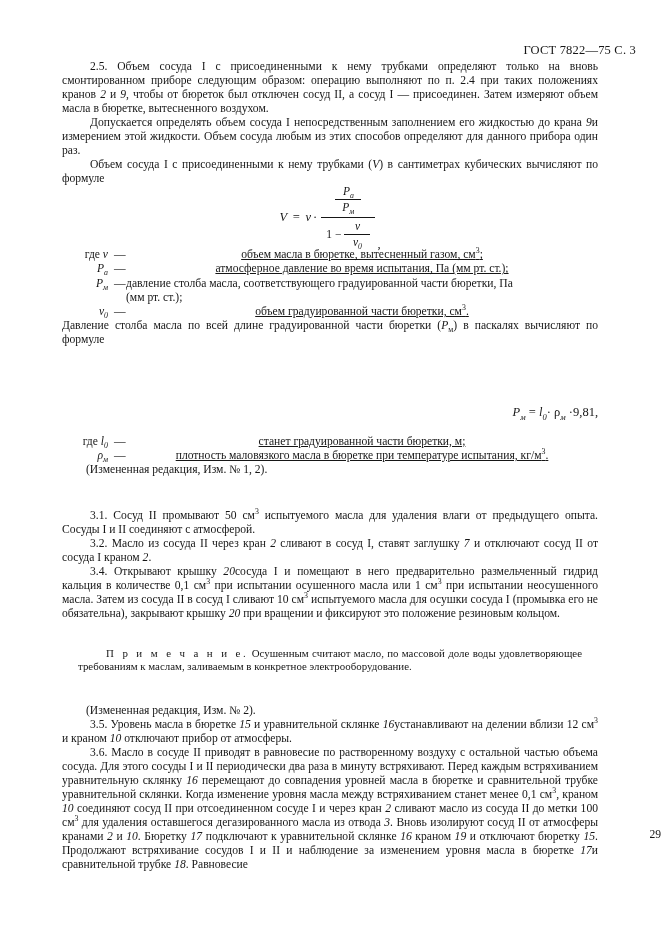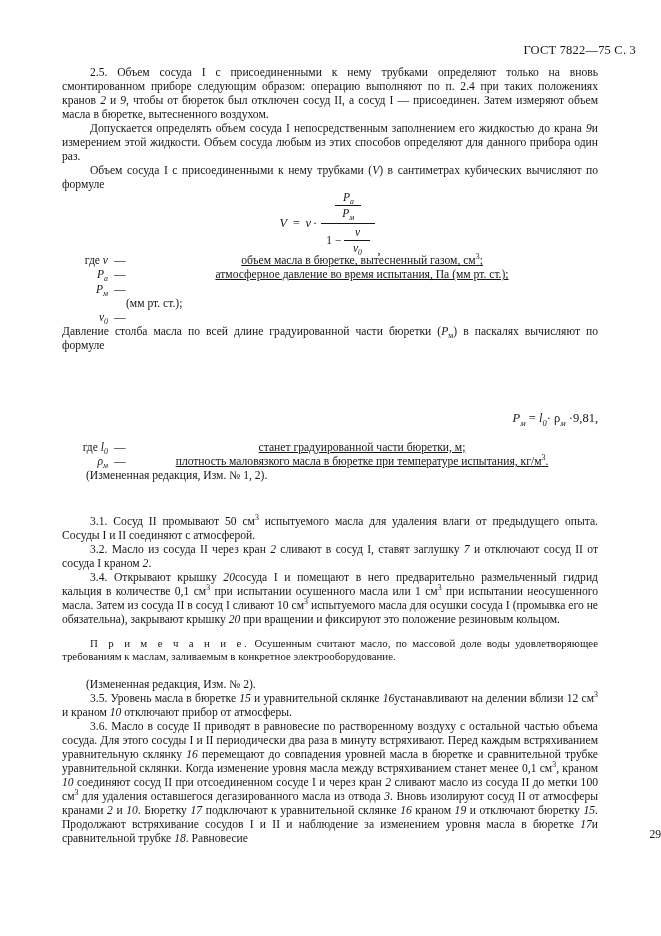--- a/index.html
+++ b/index.html
@@ -28,21 +28,21 @@
     top: 43px;
     right: 25px;
     font-weight: normal;
     font-size: 12.5px;
     letter-spacing: 0.2px;
     white-space: nowrap;
   }
   .content {
     position: absolute;
     left: 62px;
-    top: 66px;
+    top: 60px;
     width: 536px;
   }
   p {
     margin: 0;
     font-size: 11.6px;
     line-height: 14.05px;
     text-align: justify;
     text-justify: inter-word;
     text-indent: 28px;
     hyphens: manual;
@@ -158,21 +158,21 @@
   }
   .defhead {
     font-style: normal;
   }
 
   .note {
     font-size: 10.9px;
     line-height: 13.2px;
     text-align: justify;
     text-indent: 28px;
-    margin: 0;
+    margin: 16px;
   }
   .note .sp {
     letter-spacing: 2.6px;
   }
   .revision {
     font-size: 11.6px;
     font-weight: normal;
     text-indent: 24px;
     margin: 0;
     line-height: 14.05px;
@@ -239,25 +239,27 @@
         <span class="txt nojust"><span>объем масла в бюретке, вытесненный газом, см</span><sup>3</sup><span>;</span></span>
       </div>
       <div class="defrow">
         <span class="sym"><i>P</i><sub>а</sub></span>
         <span class="dash">—</span>
         <span class="txt nojust">атмосферное давление во время испытания, Па (мм рт. ст.);</span>
       </div>
       <div class="defrow">
         <span class="sym"><i>P</i><sub>м</sub></span>
         <span class="dash">—</span>
+        <span class="txt">давление столба масла, соответствующего градуированной части бюретки, Па</span>
       </div>
       <div class="defrow-cont">(мм рт. ст.);</div>
       <div class="defrow">
         <span class="sym"><i>v</i><sub>0</sub></span>
         <span class="dash">—</span>
+        <span class="txt nojust"><span>объем градуированной части бюретки, см</span><sup>3</sup><span>.</span></span>
       </div>
     </div>
 
     <p class="noindent"><span>Давление столба масла по всей длине градуированной части бюретки (</span><i>P</i><sub>м</sub><span>) в паскалях вычисляют по формуле</span></p>
 
     <div class="spacer-8"></div>
 
     <div class="formula-2"><i>P</i><sub>м</sub>&nbsp;<span style="font-style:normal">=</span>&nbsp;<i>l</i><sub>0</sub><span style="font-style:normal">·</span>&nbsp;<span class="rho">ρ</span><sub>м</sub>&nbsp;<span style="font-style:normal">·</span><span style="font-style:normal">9,81</span><span style="font-style:normal">,</span></div>
 
     <div class="spacer-10"></div>

